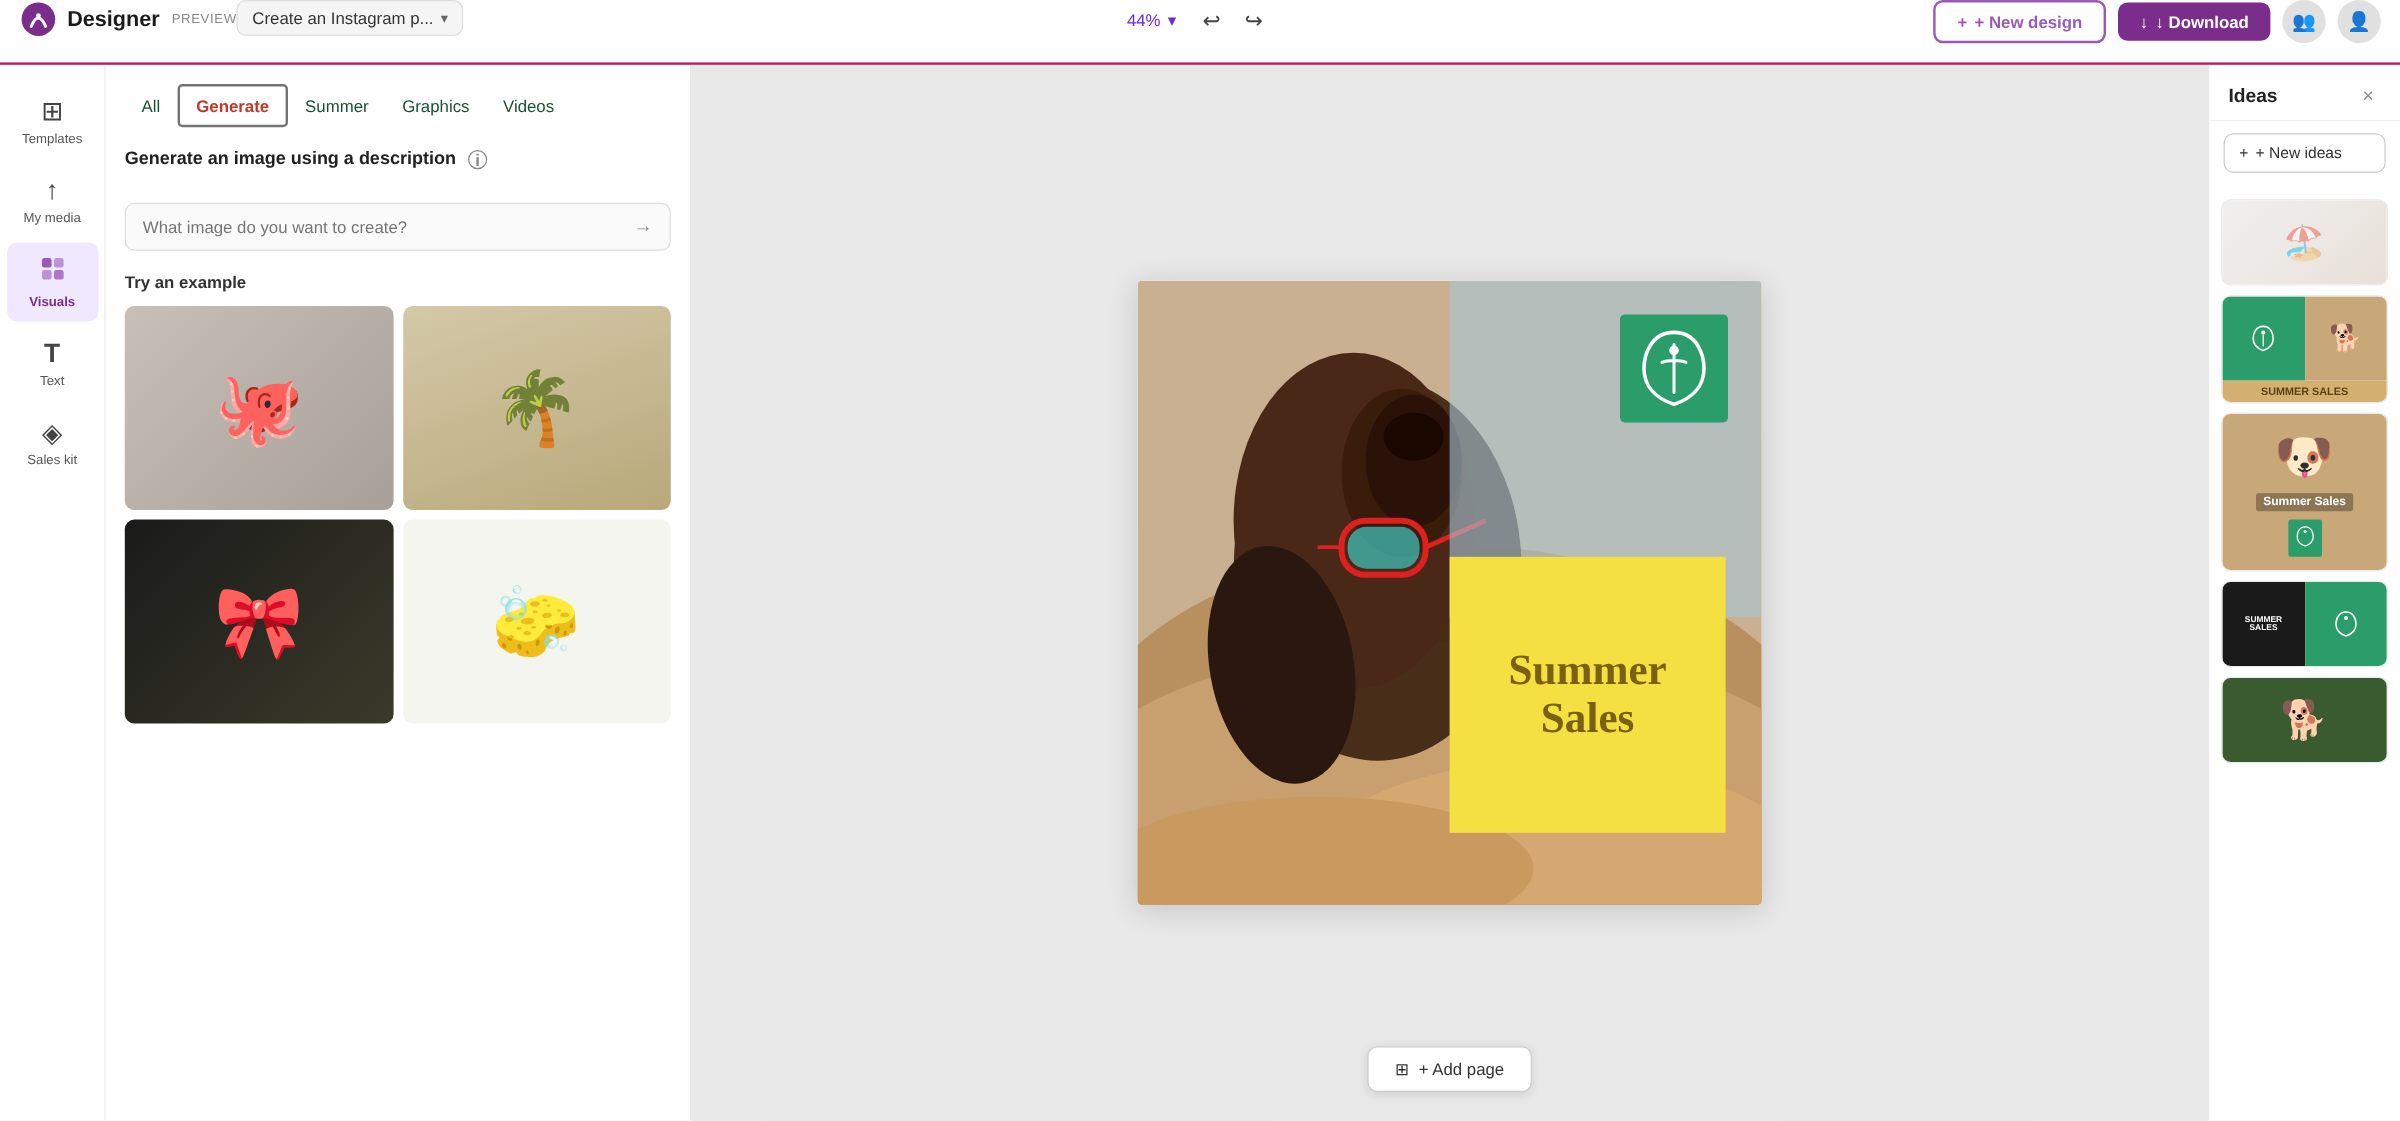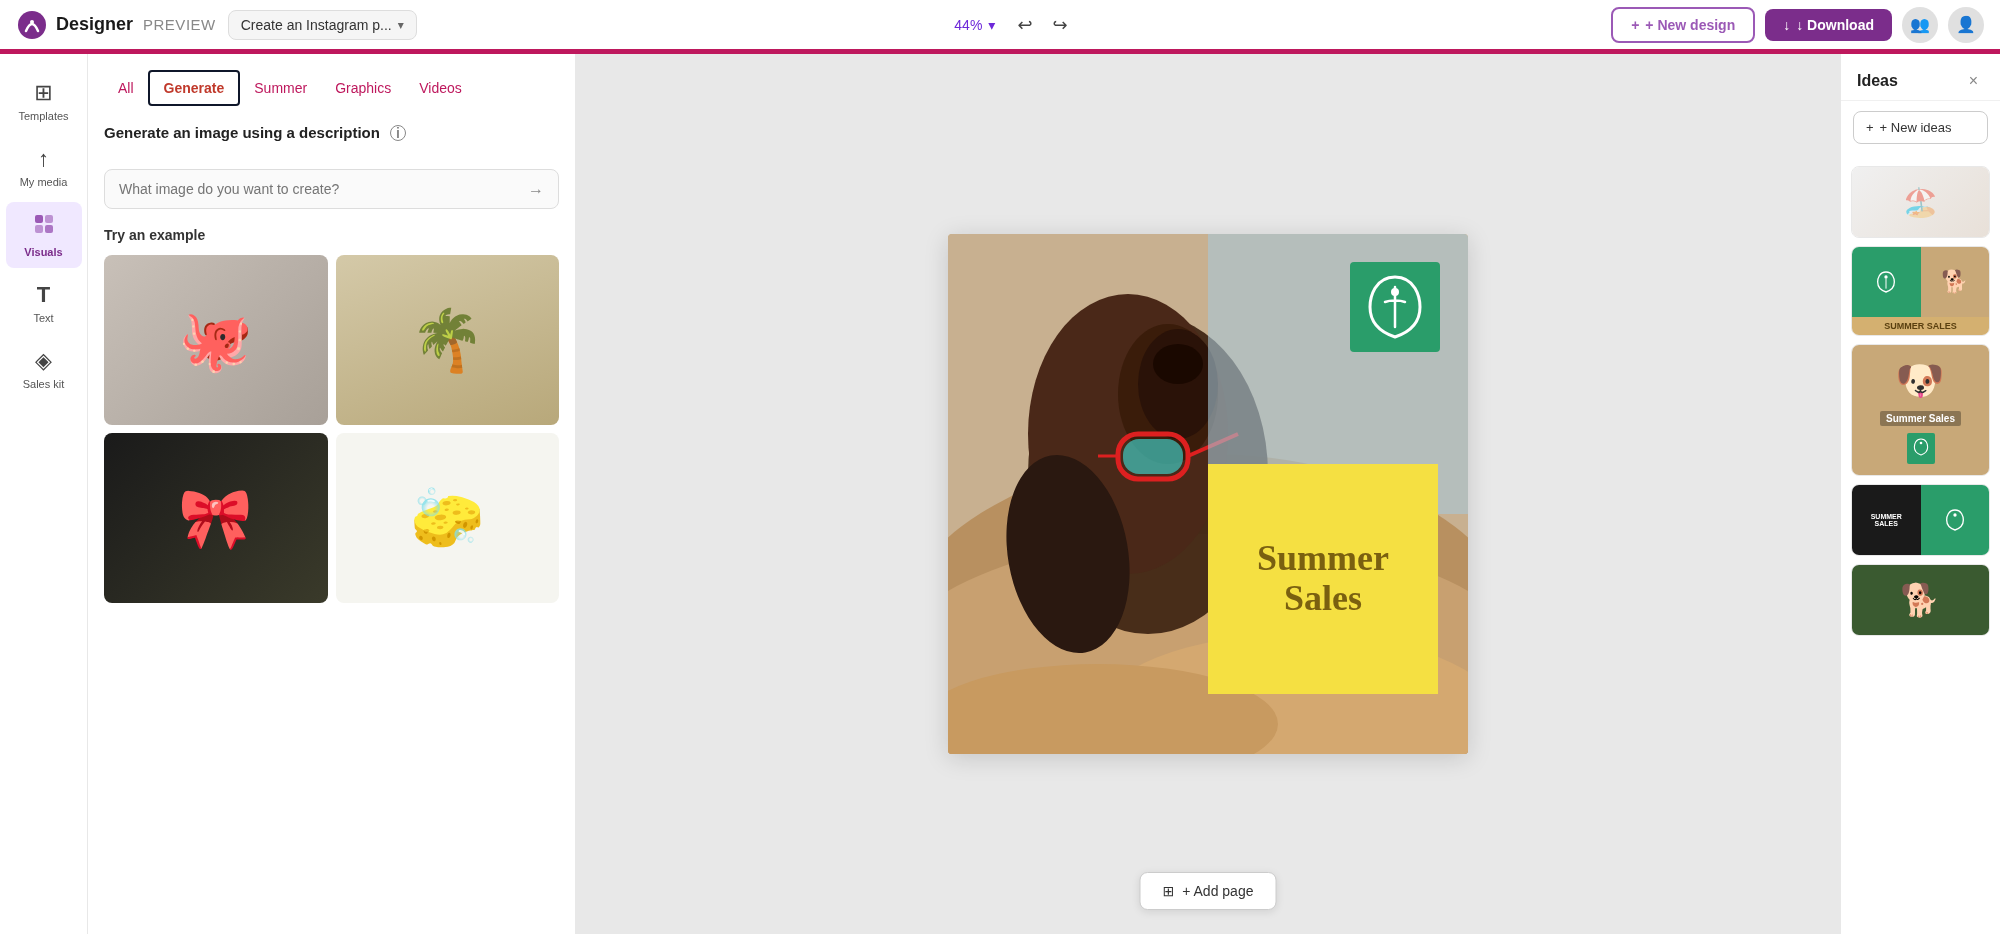--- a/index.html
+++ b/index.html
@@ -2,44 +2,44 @@
 <html><head>
   <meta charset="utf-8">
   <style>
     * { box-sizing: border-box; margin: 0; padding: 0; }
     body { font-family: 'Segoe UI', Arial, sans-serif; background: #f0f0f0; width: 2000px; height: 934px; overflow: hidden; display: flex; flex-direction: column; }
 
     
     .topbar {
       height: 54px;
       background: #fff;
-      border-bottom: 5px solid #be185d;
-      display: flex;
-      align-items: center;
+      border-bottom: 2px solid #be185d;
+      display: flex;
+      align-items: flex-start;
       padding: 0 16px;
-      gap: 12px;
+      gap: 0;
       flex-shrink: 0;
       z-index: 100;
     }
     .topbar-logo {
       display: flex;
       align-items: center;
       gap: 8px;
     }
     .logo-icon {
       width: 32px;
       height: 32px;
     }
     .app-name {
       font-size: 18px;
       font-weight: 600;
       color: #1a1a1a;
     }
     .preview-badge {
-      font-size: 15px;
+      font-size: 11px;
       color: #888;
       text-transform: uppercase;
       letter-spacing: 0.5px;
       margin-left: 2px;
     }
     .project-title-btn {
       display: flex;
       align-items: center;
       gap: 6px;
       background: #f5f5f5;
@@ -175,29 +175,29 @@
     }
     .panel-tabs {
       display: flex;
       gap: 0;
       margin-bottom: 18px;
       border-bottom: none;
     }
     .panel-tab {
       padding: 8px 14px;
       font-size: 14px;
-      color: #be185d;
+      color: #14532d;
       cursor: pointer;
       border: none;
       background: none;
       border-radius: 4px;
     }
     .panel-tab.active {
       color: #c0392b;
-      border: 2px solid #0f172a;
+      border: 2px solid #737373;
       background: #fff;
       font-weight: 600;
     }
 
     .generate-heading {
       font-size: 15px;
       font-weight: 700;
       color: #222;
       margin-bottom: 28px;
       display: flex;

